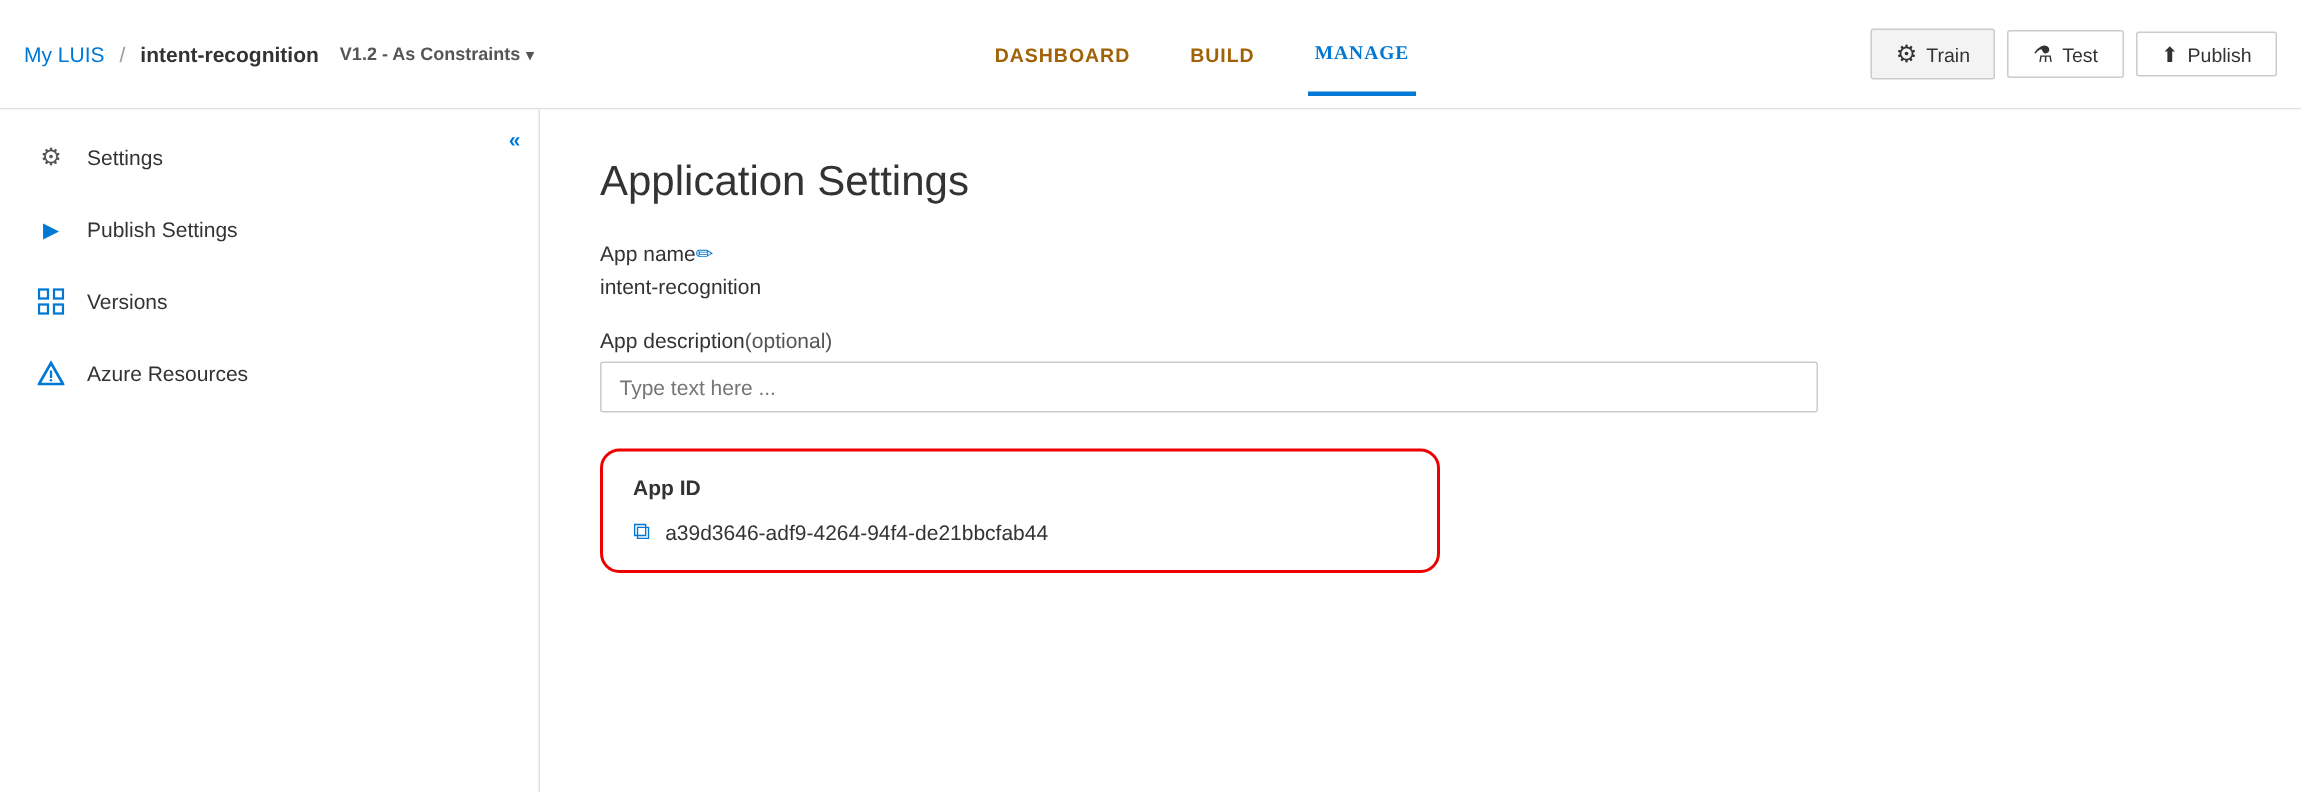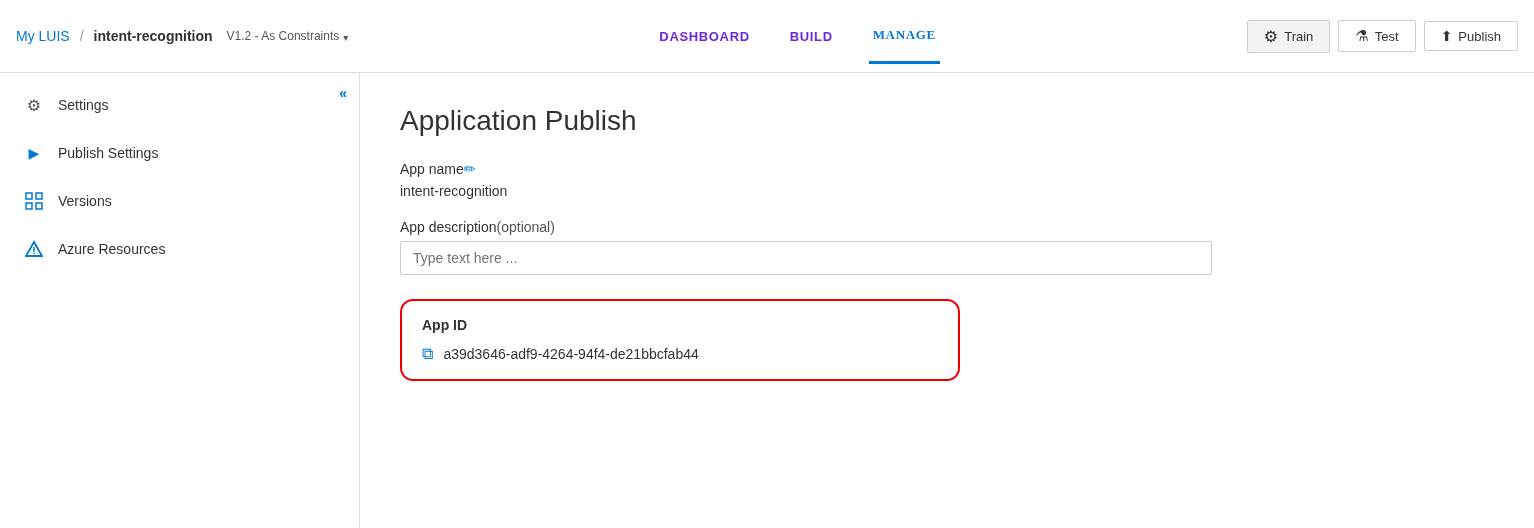--- a/index.html
+++ b/index.html
@@ -35,35 +35,36 @@
       font-size: 14px;
     }
     .version-badge {
       display: flex;
       align-items: flex-end;
       gap: 4px;
       margin-left: 8px;
       font-size: 12px;
       color: #555;
       cursor: pointer;
+      font-weight: bold;
     }
     .version-badge .chevron {
       font-size: 10px;
       color: #555;
     }
     .nav-center {
       display: flex;
       align-items: center;
       flex: 1;
       justify-content: center;
       gap: 32px;
     }
     .nav-item {
       font-size: 14px;
-      color: #6d28d9;
+      color: #a16207;
       cursor: pointer;
       padding: 0 4px;
       height: 56px;
       display: flex;
       align-items: center;
       font-weight: 600;
       letter-spacing: 0.05em;
       text-transform: uppercase;
       font-size: 13px;
     }
@@ -315,21 +316,21 @@
           <line x1="9" y1="7" x2="9" y2="12" stroke="#0078d4" stroke-width="1.5"></line>
           <circle cx="9" cy="13.5" r="0.8" fill="#0078d4"></circle>
         </svg>
       </span>
       <span>Azure Resources</span>
     </div>
   </aside>
 
   <main class="main-content">
 
-    <h1 class="page-title">Application Publish</h1>
+    <h1 class="page-title">Application Settings</h1>
 
     
     <div class="field-section">
       <div class="field-label">
         <span>App name</span>
         <span class="edit-icon">✏</span>
       </div>
       <div class="field-value">intent-recognition</div>
     </div>
 

